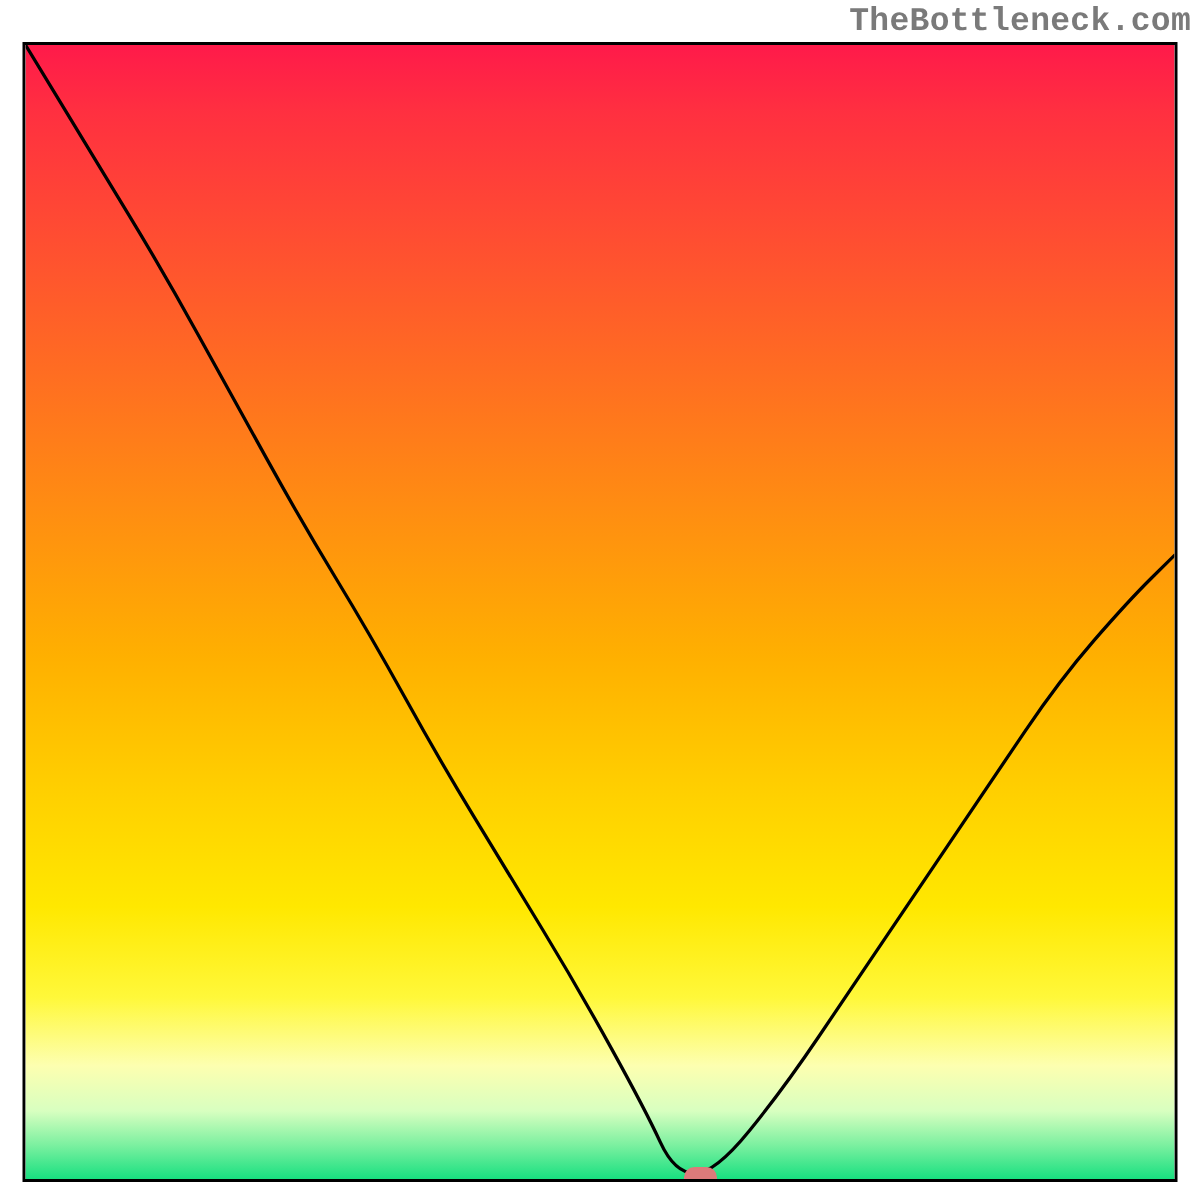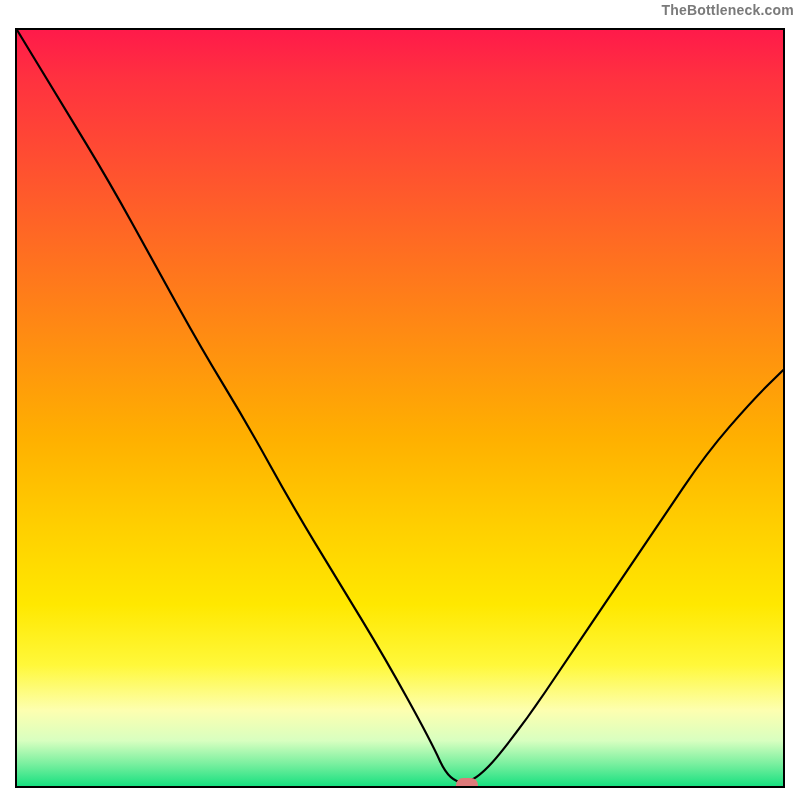--- a/index.html
+++ b/index.html
@@ -6,22 +6,22 @@
   html, body { width: 800px; height: 800px; overflow: hidden; background: #fff; }
   .chart-container {
     position: relative;
     width: 800px;
     height: 800px;
   }
   .watermark {
     position: absolute;
     top: 2px;
     right: 6px;
-    font-family: Liberation Sans, sans-serif;
-    font-size: 14px;
+    font-family: Liberation Mono, monospace;
+    font-size: 22px;
     font-weight: bold;
     color: #7a7a7a;
     z-index: 10;
     letter-spacing: 0.2px;
   }
   .plot-area {
     position: absolute;
     left: 15px;
     top: 28px;
     width: 770px;

